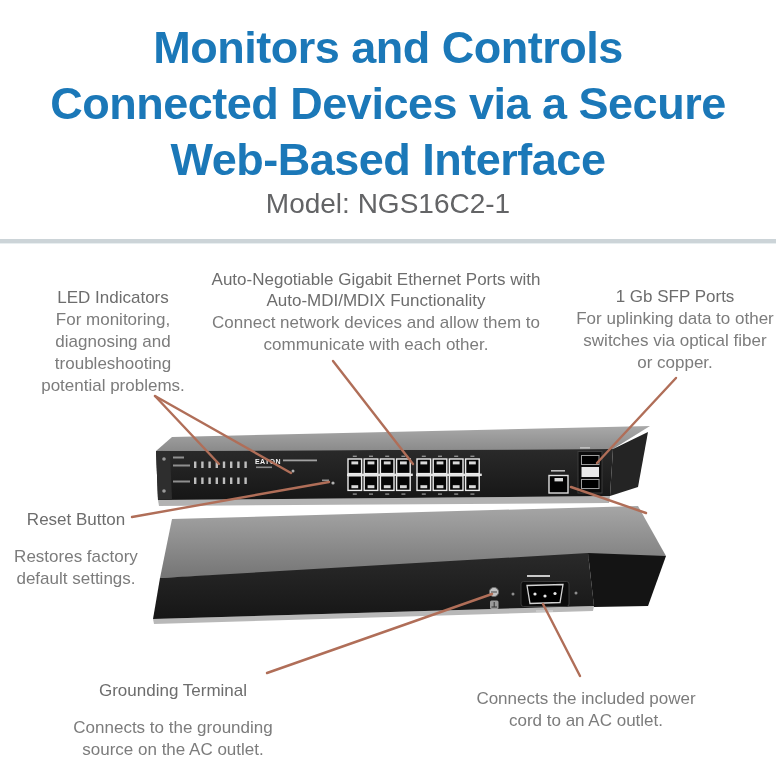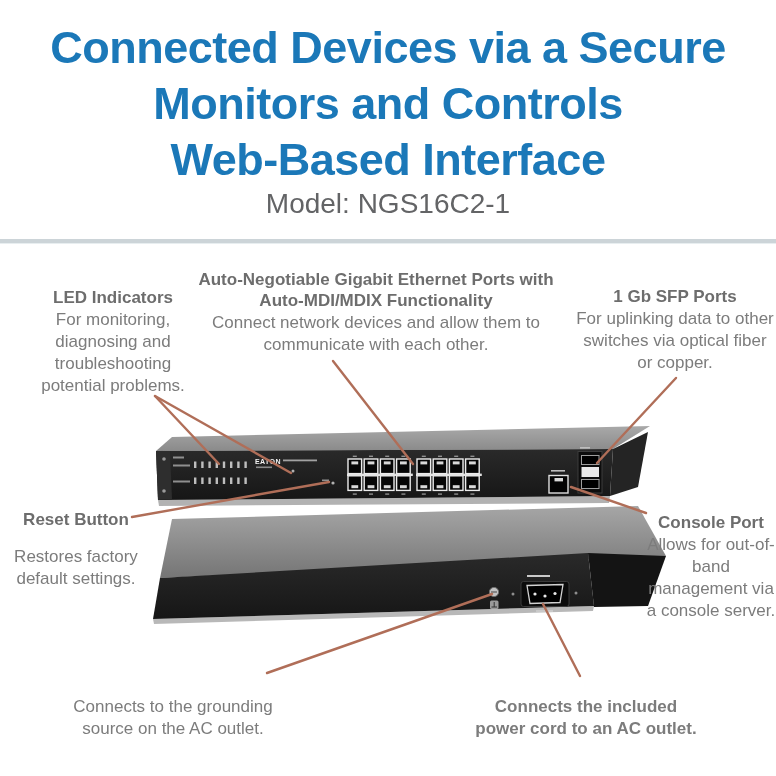--- a/index.html
+++ b/index.html
@@ -11,38 +11,38 @@
     --line:#b06e58;--divider:#ccd4d8;
   }
   .abs{position:absolute;}
   .title{left:0;top:20px;width:776px;text-align:center;color:var(--blue);
     font-weight:bold;font-size:45px;line-height:56px;letter-spacing:-0.5px;}
   .model{left:0;top:188px;width:776px;text-align:center;color:var(--model);
     font-size:28px;}
   .divider{left:0;top:239px;width:776px;height:4px;background:var(--divider);
     border-bottom:1px solid #e8eef0;}
   .callout{color:var(--body);font-size:17px;line-height:22px;text-align:center;}
-  .callout h3{margin:0 0 1px 0;font-size:17px;line-height:21px;color:var(--head);font-weight:bold;text-align:center;}
+  .callout h3{margin:0 0 1px 0;font-size:17px;line-height:21px;color:var(--head);font-weight:normal;text-align:center;}
   #co-led{left:28px;top:287px;width:170px;}
   #co-eth{left:190px;top:269px;width:372px;}
   #co-sfp{left:575px;top:286px;width:200px;}
   #co-reset{left:0px;top:509px;width:152px;}
   #co-console{left:646px;top:512px;width:130px;}
   #co-ground{left:58px;top:680px;width:230px;}
   #co-ac{left:465px;top:680px;width:242px;}
   svg{position:absolute;left:0;top:0;}
 </style>
 </head>
 <body>
 
 <div class="canvas" style="--blue: #1b78b8; --model: #636466; --head: #6d6d6d; --body: #7c7c7c; --line: #b06e58; --divider: #ccd4d8;">
 
   <div class="abs title">
+    <div>Monitors and Controls</div>
     <div>Connected Devices via a Secure</div>
-    <div>Monitors and Controls</div>
     <div>Web-Based Interface</div>
   </div>
   <div class="abs model">Model: NGS16C2-1</div>
   <div class="abs divider"></div>
 
   <svg width="776" height="776" viewBox="0 0 776 776">
     <defs>
       <linearGradient id="gTopF" x1="0" y1="0" x2="0" y2="1">
         <stop offset="0" stop-color="#a9a9a9"></stop>
           <stop offset="1" stop-color="#8a8a8a"></stop>
@@ -215,26 +215,23 @@
   <div id="co-sfp" class="abs callout">
     <h3>1 Gb SFP Ports</h3>
     <div>For uplinking data to other switches via optical fiber or copper.</div>
   </div>
 
   <div id="co-reset" class="abs callout">
     <h3>Reset Button</h3>
     <div style="width:140px;margin:16px auto;">Restores factory default settings.</div>
   </div>
 
-  <div id="co-console" class="abs callout">
-    <h3>Console Port</h3>
-    <div>Allows for out-of-band management via a console server.</div>
-  </div>
 
   <div id="co-ground" class="abs callout">
+    <h3>Grounding Terminal</h3>
     <div style="width:220px;margin:16px auto;">Connects to the grounding source on the AC outlet.</div>
   </div>
 
   <div id="co-ac" class="abs callout">
-    <div style="width:230px;margin:16px auto;font-weight:bold;">Connects the included power cord to an AC outlet.</div>
+    <div style="width:230px;margin:8px auto;">Connects the included power cord to an AC outlet.</div>
   </div>
 
 </div>
 
 </body></html>

